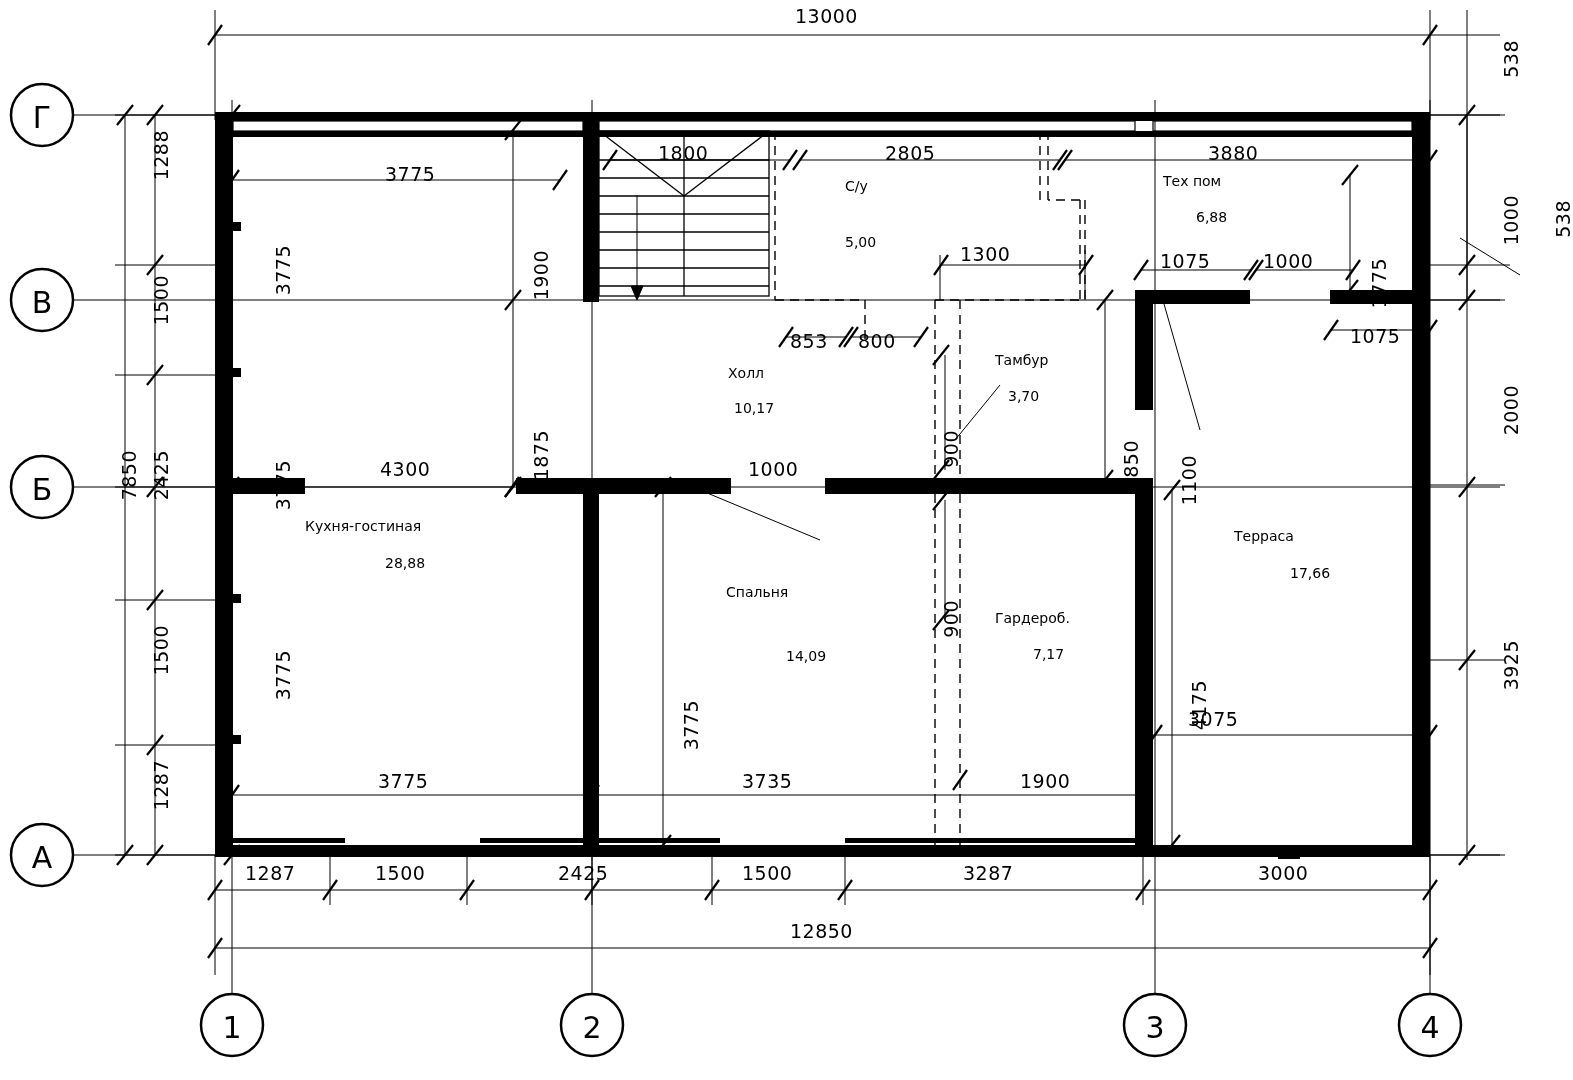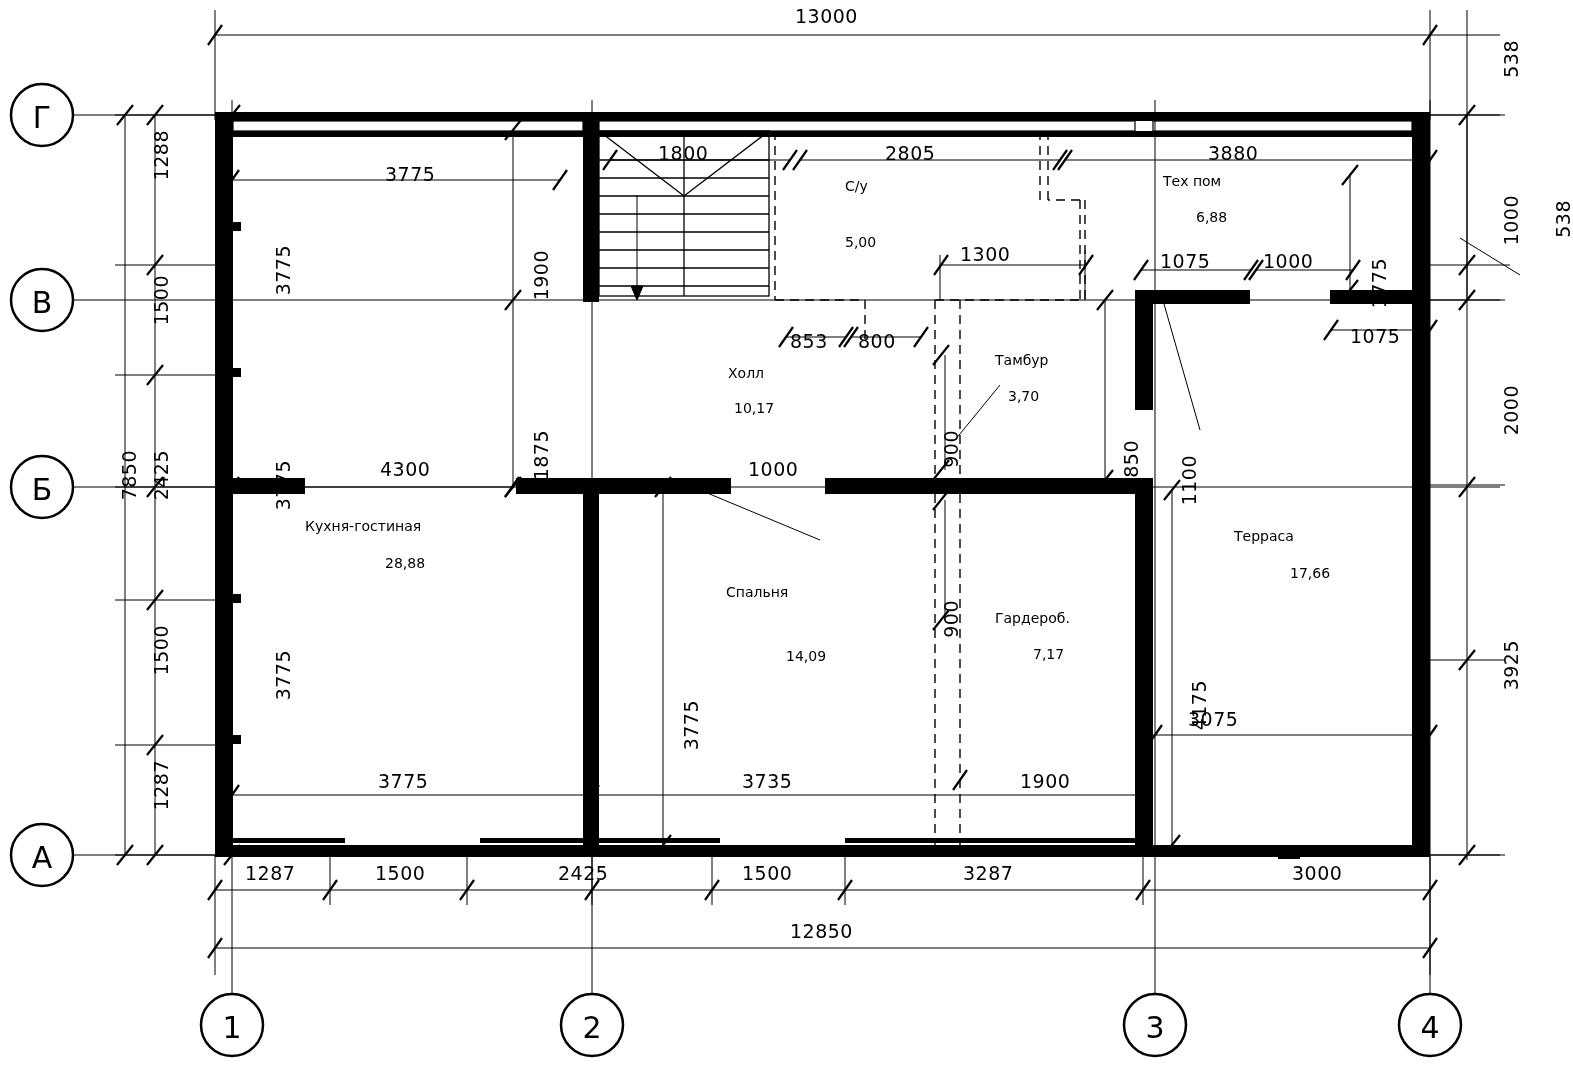--- a/index.html
+++ b/index.html
@@ -340,21 +340,21 @@
 <div class="lbl dimv" style="left:1500px;top:195px;transform:rotate(-90deg) translate(-100%,0);">1000</div>
 <div class="lbl dimv" style="left:1500px;top:385px;transform:rotate(-90deg) translate(-100%,0);">2000</div>
 <div class="lbl dimv" style="left:1500px;top:640px;transform:rotate(-90deg) translate(-100%,0);">3925</div>
 <div class="lbl dimv" style="left:1552px;top:200px;transform:rotate(-90deg) translate(-100%,0);">538</div>
 
 <div class="lbl dim" style="left:245px;top:862px;">1287</div>
 <div class="lbl dim" style="left:375px;top:862px;">1500</div>
 <div class="lbl dim" style="left:558px;top:862px;">2425</div>
 <div class="lbl dim" style="left:742px;top:862px;">1500</div>
 <div class="lbl dim" style="left:963px;top:862px;">3287</div>
-<div class="lbl dim" style="left:1292px;top:862px;">3000</div>
+<div class="lbl dim" style="left:1258px;top:862px;">3000</div>
 <div class="lbl dim" style="left:790px;top:920px;">12850</div>
 
 <div class="lbl dim" style="left:378px;top:770px;">3775</div>
 <div class="lbl dim" style="left:742px;top:770px;">3735</div>
 <div class="lbl dim" style="left:1020px;top:770px;">1900</div>
 <div class="lbl dim" style="left:1188px;top:708px;">3075</div>
 
 <div class="lbl dimv" style="left:530px;top:250px;transform:rotate(-90deg) translate(-100%,0);">1900</div>
 <div class="lbl dimv" style="left:530px;top:430px;transform:rotate(-90deg) translate(-100%,0);">1875</div>
 <div class="lbl dimv" style="left:680px;top:700px;transform:rotate(-90deg) translate(-100%,0);">3775</div>

